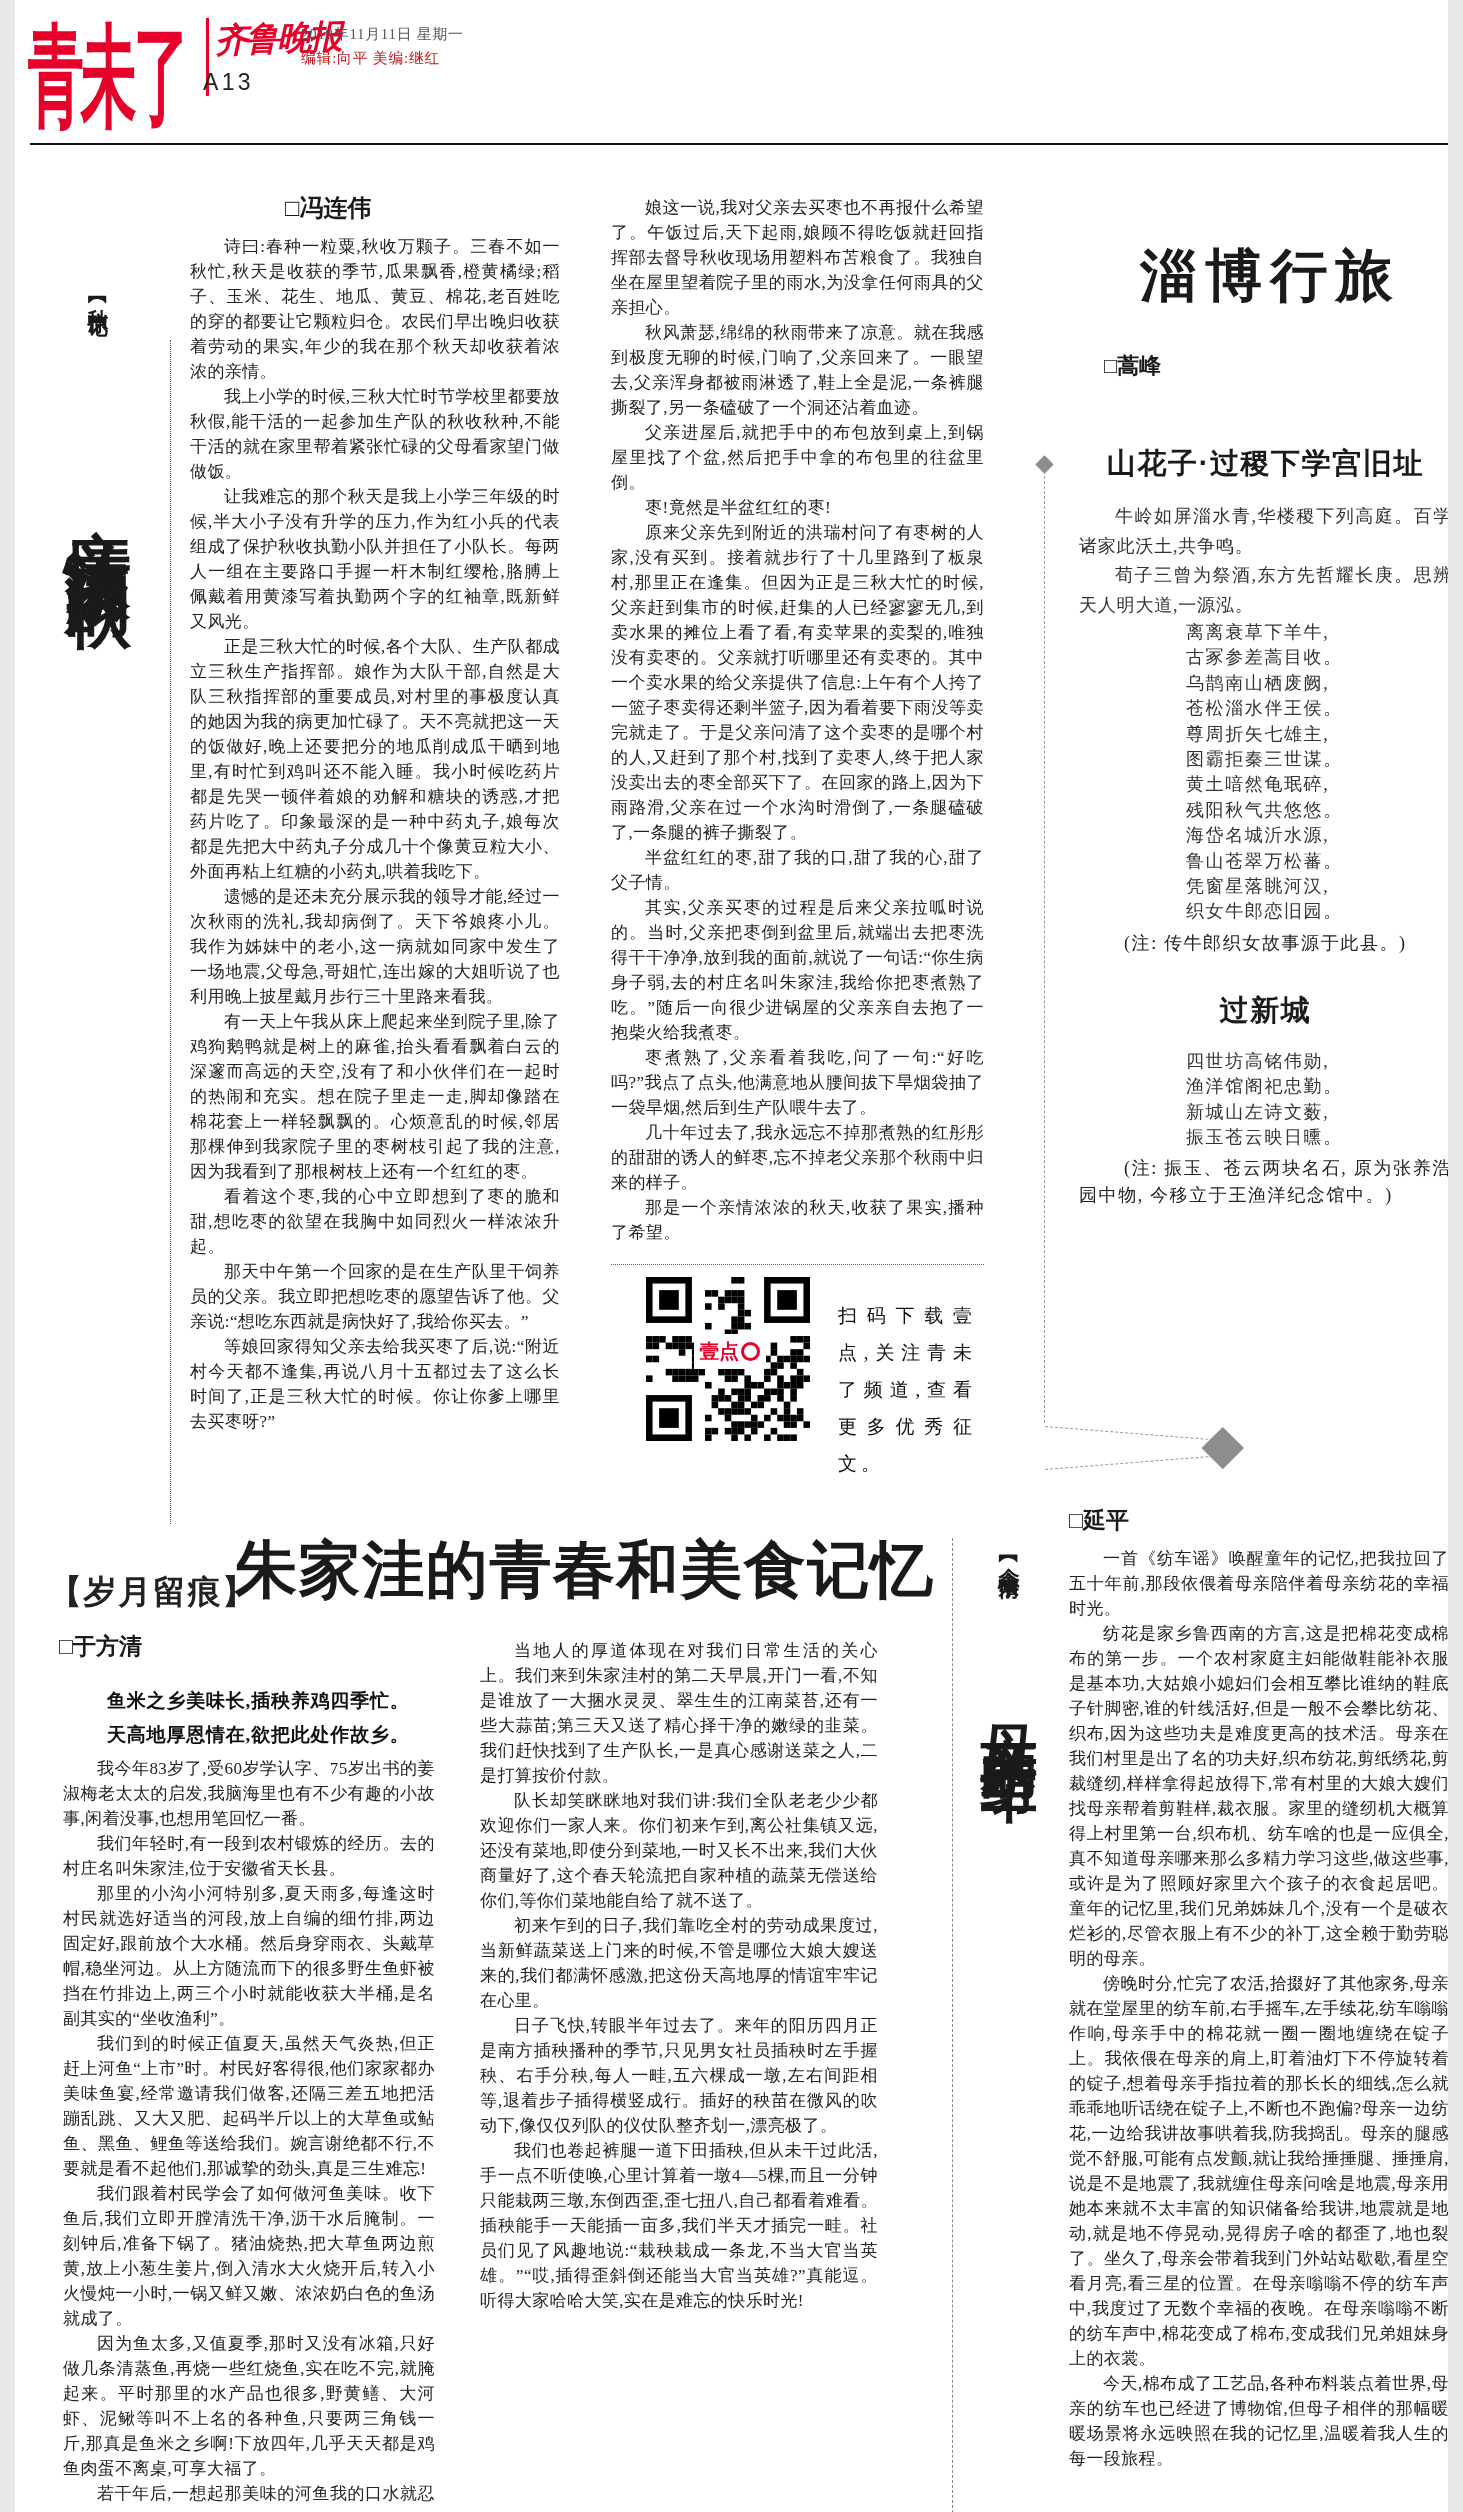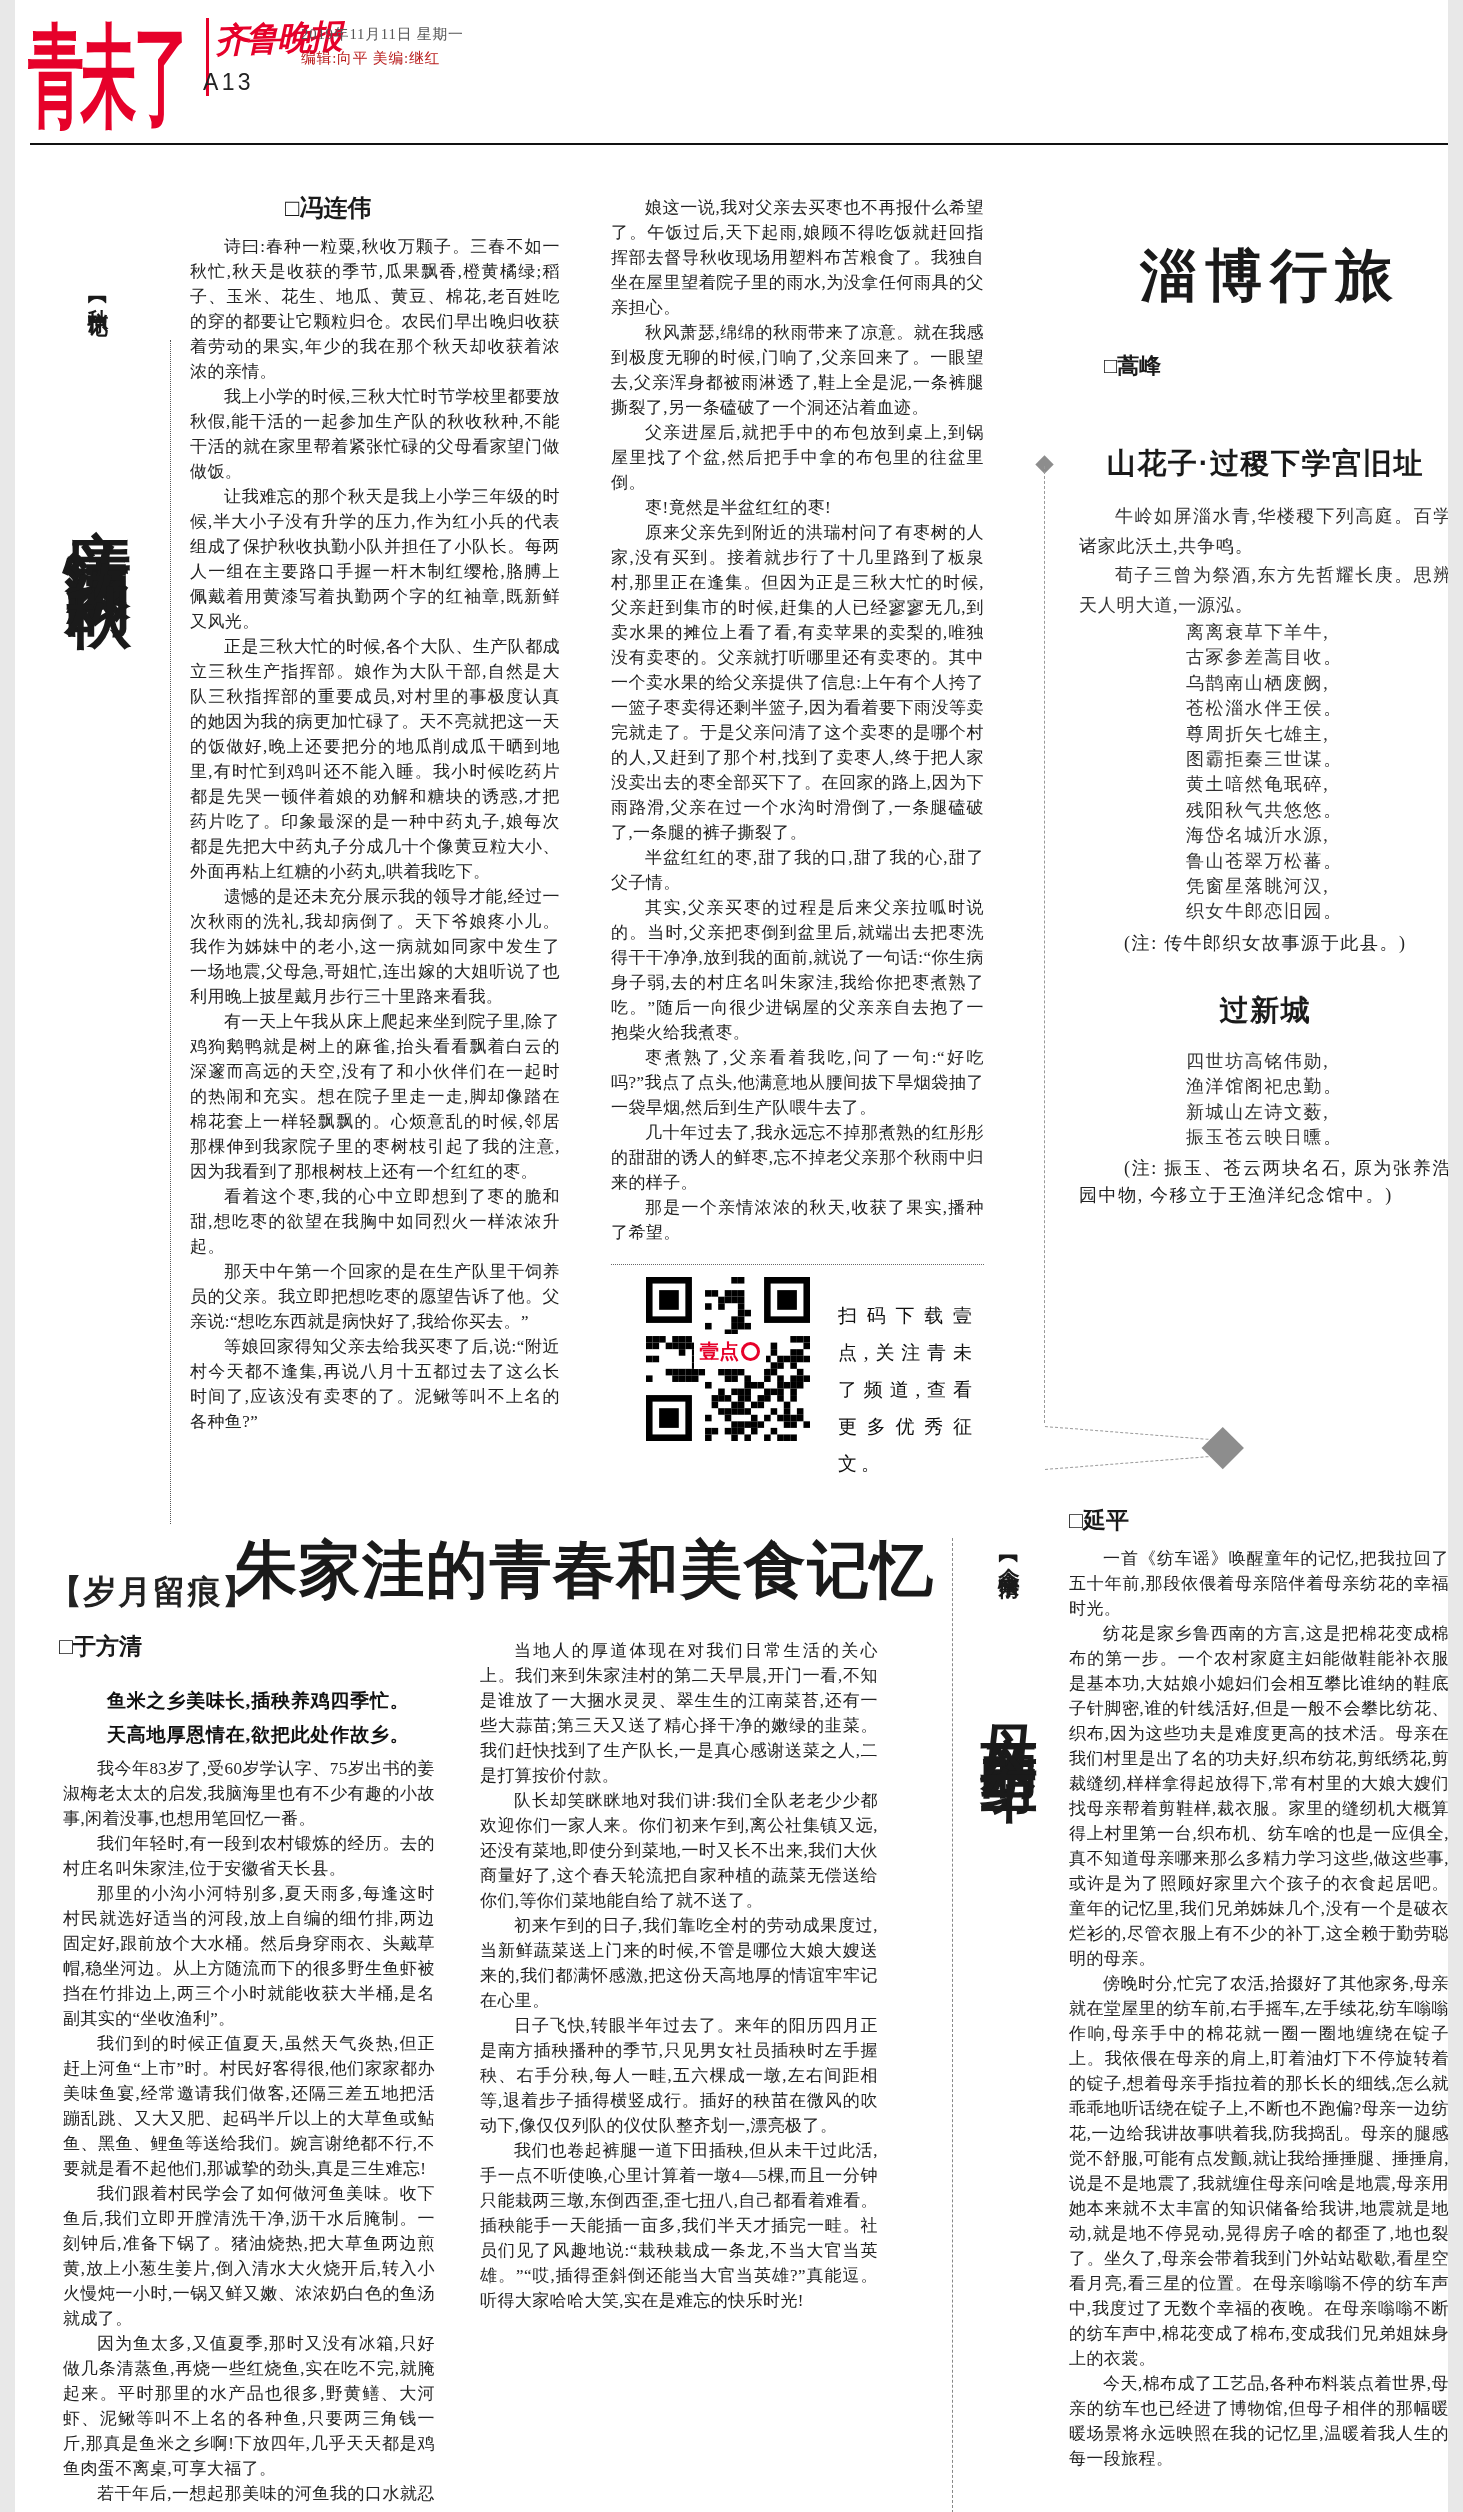--- a/index.html
+++ b/index.html
@@ -97,21 +97,21 @@
   <div class="abs autumn-author">□冯连伟</div>
   <div class="abs autumn-col1 body-col">
       <p>诗曰:春种一粒粟,秋收万颗子。三春不如一秋忙,秋天是收获的季节,瓜果飘香,橙黄橘绿;稻子、玉米、花生、地瓜、黄豆、棉花,老百姓吃的穿的都要让它颗粒归仓。农民们早出晚归收获着劳动的果实,年少的我在那个秋天却收获着浓浓的亲情。</p>
       <p>我上小学的时候,三秋大忙时节学校里都要放秋假,能干活的一起参加生产队的秋收秋种,不能干活的就在家里帮着紧张忙碌的父母看家望门做做饭。</p>
       <p>让我难忘的那个秋天是我上小学三年级的时候,半大小子没有升学的压力,作为红小兵的代表组成了保护秋收执勤小队并担任了小队长。每两人一组在主要路口手握一杆木制红缨枪,胳膊上佩戴着用黄漆写着执勤两个字的红袖章,既新鲜又风光。</p>
       <p>正是三秋大忙的时候,各个大队、生产队都成立三秋生产指挥部。娘作为大队干部,自然是大队三秋指挥部的重要成员,对村里的事极度认真的她因为我的病更加忙碌了。天不亮就把这一天的饭做好,晚上还要把分的地瓜削成瓜干晒到地里,有时忙到鸡叫还不能入睡。我小时候吃药片都是先哭一顿伴着娘的劝解和糖块的诱惑,才把药片吃了。印象最深的是一种中药丸子,娘每次都是先把大中药丸子分成几十个像黄豆粒大小、外面再粘上红糖的小药丸,哄着我吃下。</p>
       <p>遗憾的是还未充分展示我的领导才能,经过一次秋雨的洗礼,我却病倒了。天下爷娘疼小儿。我作为姊妹中的老小,这一病就如同家中发生了一场地震,父母急,哥姐忙,连出嫁的大姐听说了也利用晚上披星戴月步行三十里路来看我。</p>
       <p>有一天上午我从床上爬起来坐到院子里,除了鸡狗鹅鸭就是树上的麻雀,抬头看看飘着白云的深邃而高远的天空,没有了和小伙伴们在一起时的热闹和充实。想在院子里走一走,脚却像踏在棉花套上一样轻飘飘的。心烦意乱的时候,邻居那棵伸到我家院子里的枣树枝引起了我的注意,因为我看到了那根树枝上还有一个红红的枣。</p>
       <p>看着这个枣,我的心中立即想到了枣的脆和甜,想吃枣的欲望在我胸中如同烈火一样浓浓升起。</p>
       <p>那天中午第一个回家的是在生产队里干饲养员的父亲。我立即把想吃枣的愿望告诉了他。父亲说:“想吃东西就是病快好了,我给你买去。”</p>
-      <p>等娘回家得知父亲去给我买枣了后,说:“附近村今天都不逢集,再说八月十五都过去了这么长时间了,应该没有卖枣的了。泥鳅等叫不上名的各种鱼?”</p>
+      <p>等娘回家得知父亲去给我买枣了后,说:“附近村今天都不逢集,再说八月十五都过去了这么长时间了,正是三秋大忙的时候。你让你爹上哪里去买枣呀?”</p>
     </div>
   <div class="abs autumn-col2 body-col">
       <p>娘这一说,我对父亲去买枣也不再报什么希望了。午饭过后,天下起雨,娘顾不得吃饭就赶回指挥部去督导秋收现场用塑料布苫粮食了。我独自坐在屋里望着院子里的雨水,为没拿任何雨具的父亲担心。</p>
       <p>秋风萧瑟,绵绵的秋雨带来了凉意。就在我感到极度无聊的时候,门响了,父亲回来了。一眼望去,父亲浑身都被雨淋透了,鞋上全是泥,一条裤腿撕裂了,另一条磕破了一个洞还沾着血迹。</p>
       <p>父亲进屋后,就把手中的布包放到桌上,到锅屋里找了个盆,然后把手中拿的布包里的往盆里倒。</p>
       <p>枣!竟然是半盆红红的枣!</p>
       <p>原来父亲先到附近的洪瑞村问了有枣树的人家,没有买到。接着就步行了十几里路到了板泉村,那里正在逢集。但因为正是三秋大忙的时候,父亲赶到集市的时候,赶集的人已经寥寥无几,到卖水果的摊位上看了看,有卖苹果的卖梨的,唯独没有卖枣的。父亲就打听哪里还有卖枣的。其中一个卖水果的给父亲提供了信息:上午有个人挎了一篮子枣卖得还剩半篮子,因为看着要下雨没等卖完就走了。于是父亲问清了这个卖枣的是哪个村的人,又赶到了那个村,找到了卖枣人,终于把人家没卖出去的枣全部买下了。在回家的路上,因为下雨路滑,父亲在过一个水沟时滑倒了,一条腿磕破了,一条腿的裤子撕裂了。</p>
       <p>半盆红红的枣,甜了我的口,甜了我的心,甜了父子情。</p>
       <p>其实,父亲买枣的过程是后来父亲拉呱时说的。当时,父亲把枣倒到盆里后,就端出去把枣洗得干干净净,放到我的面前,就说了一句话:“你生病身子弱,去的村庄名叫朱家洼,我给你把枣煮熟了吃。”随后一向很少进锅屋的父亲亲自去抱了一抱柴火给我煮枣。</p>
       <p>枣煮熟了,父亲看着我吃,问了一句:“好吃吗?”我点了点头,他满意地从腰间拔下旱烟袋抽了一袋旱烟,然后到生产队喂牛去了。</p>

